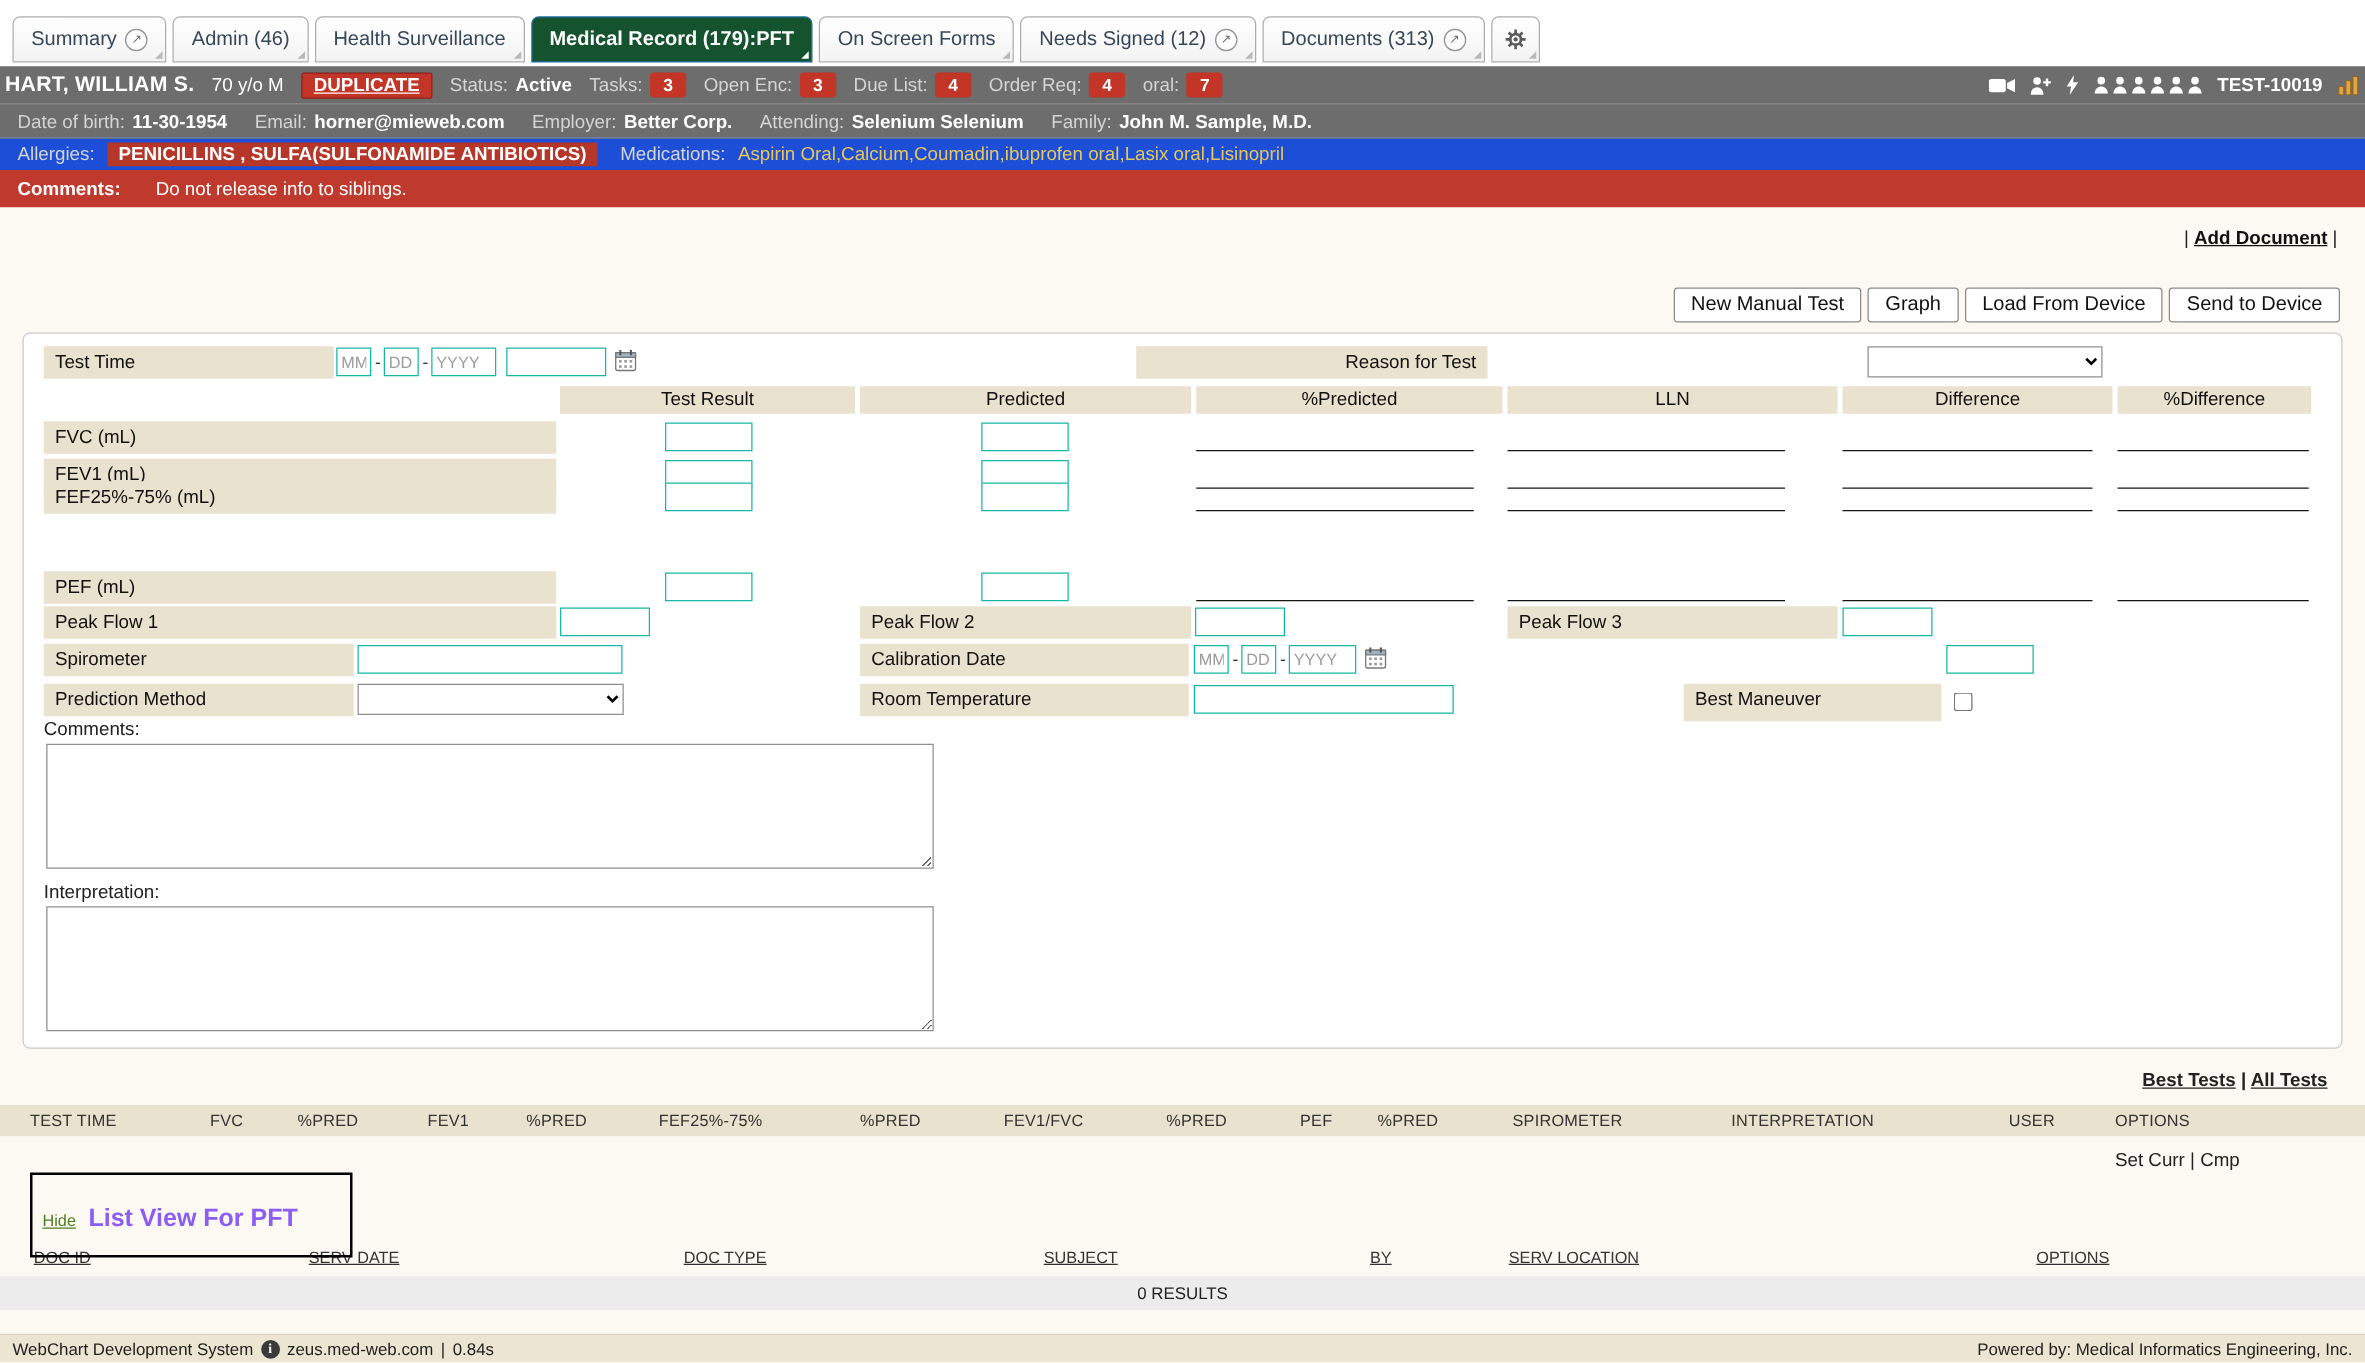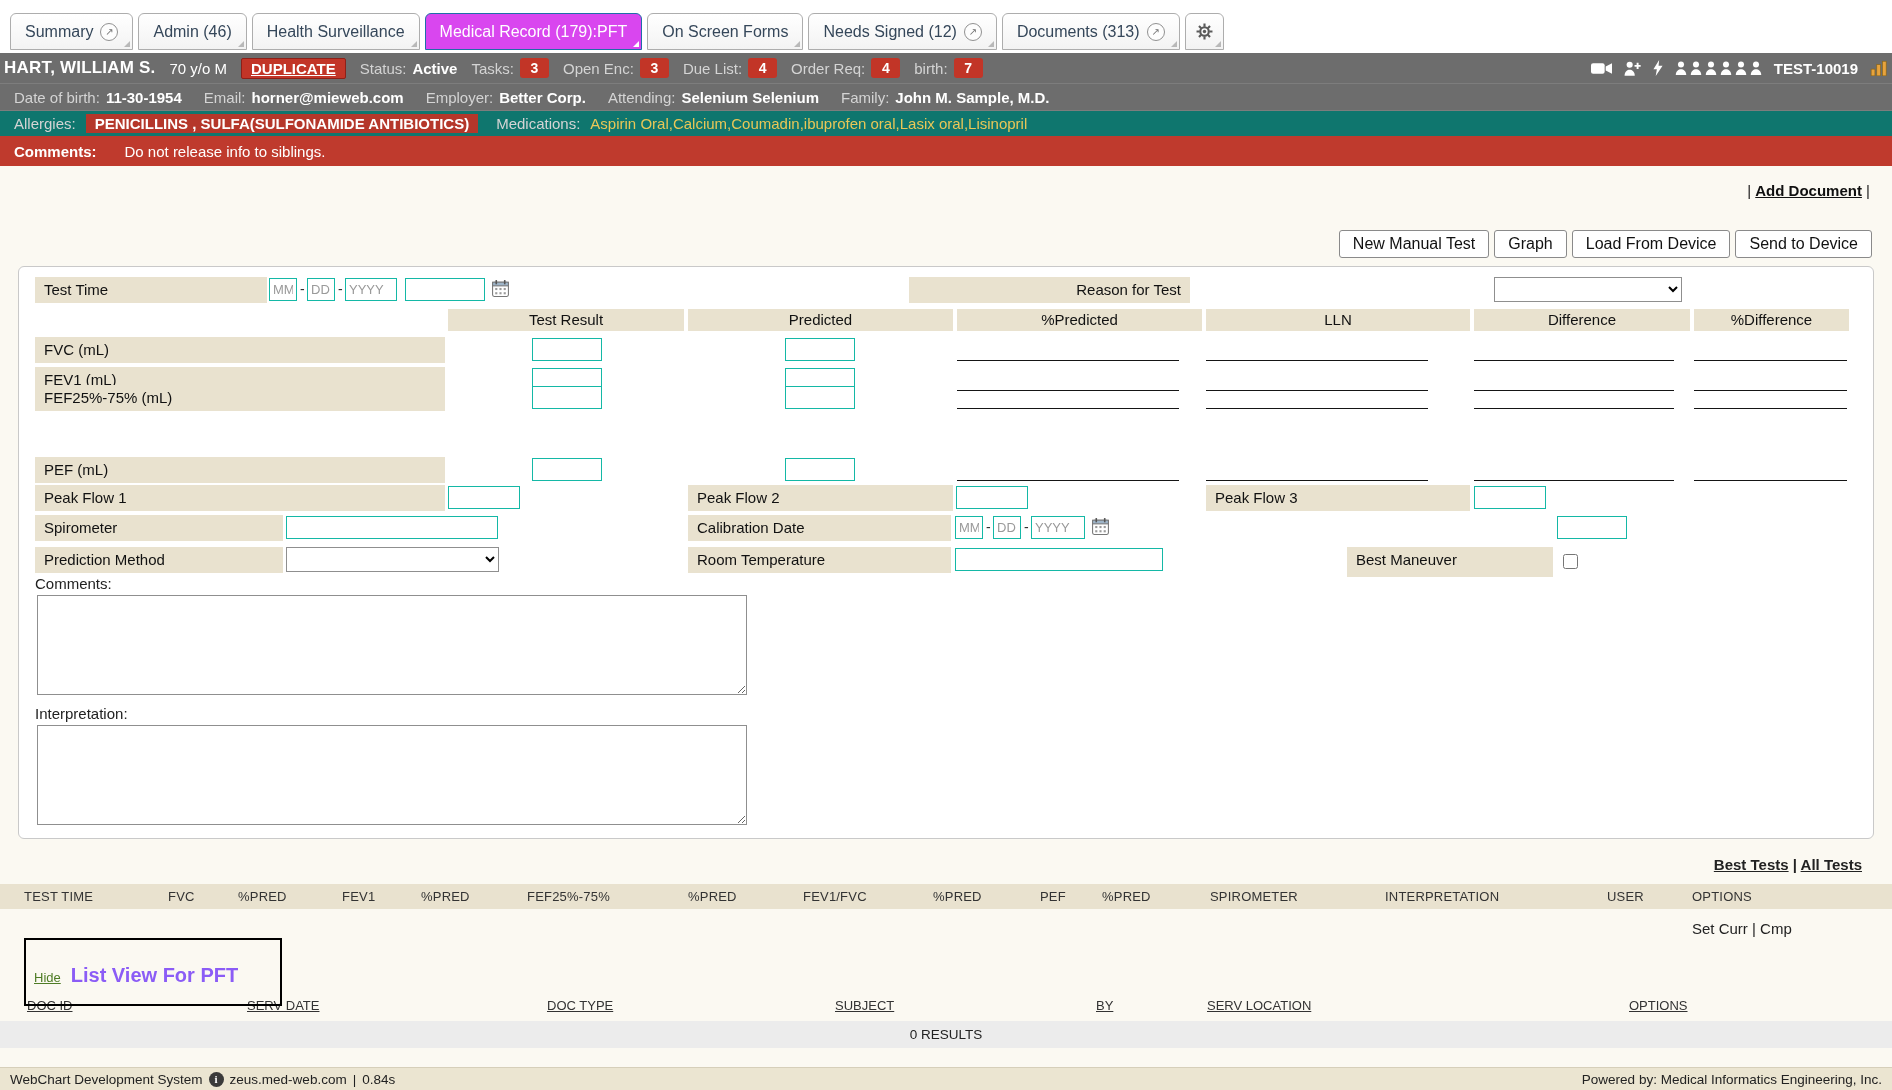--- a/index.html
+++ b/index.html
@@ -7,42 +7,42 @@
     width:1892px;height:1090px;position:relative;overflow:hidden;
     background:#ffffff;font-family:"Liberation Sans",sans-serif;color:#222;
   }
   
   .tabbar{height:53px;background:#fff;display:flex;align-items:flex-end;gap:5px;padding:0 0 0 10px;box-sizing:border-box;}
   .tab{position:relative;display:inline-flex;align-items:center;gap:7px;height:37px;padding:0 14px;
        border:1px solid #adadad;border-radius:6px 6px 0 0;background:linear-gradient(#ffffff,#f3f3f3);
        font-size:16px;color:#35475a;cursor:pointer;box-sizing:border-box;margin-bottom:3px;white-space:nowrap;}
   .tab::after{content:"";position:absolute;right:2px;bottom:2px;width:0;height:0;
        border-left:6px solid transparent;border-bottom:6px solid #b9b9b9;}
-  .tab.active{background:#d946ef;border-color:#1f6ea8;color:#fff;font-weight:normal;}
+  .tab.active{background:#14532d;border-color:#1f6ea8;color:#fff;font-weight:bold;}
   .tab.active::after{border-bottom-color:#fff;}
   .popout{width:16px;height:16px;border:1px solid #919191;border-radius:50%;display:inline-flex;
        align-items:center;justify-content:center;color:#6f6f6f;background:#fdfdfd;flex:0 0 auto;}
   .popout::after{content:"\2197";font-size:10px;line-height:1;}
   .gear-tab{padding:0 10px;}
   
   .patient-bar{height:30px;background:#6d6d6d;color:#fff;display:flex;align-items:center;gap:14px;
        padding:0 4px;font-size:15px;box-sizing:border-box;}
   .pt-name{font-weight:bold;font-size:17px;letter-spacing:.2px;}
   .dup{background:#c23527;border:1px solid #8e2018;border-radius:2px;padding:1px 9px;font-weight:bold;
        text-decoration:underline;cursor:pointer;}
   .lbl{color:#d4d4d4;}
   .val{color:#fff;font-weight:bold;}
   .badge{background:#c23527;color:#fff;min-width:21px;height:20px;display:inline-flex;align-items:center;
        justify-content:center;border-radius:3px;font-weight:bold;font-size:14px;padding:0 4px;cursor:pointer;}
   .pair{display:inline-flex;align-items:center;gap:6px;}
   .bar-right{margin-left:auto;display:flex;align-items:center;gap:12px;}
   .persons{display:flex;gap:3px;align-items:flex-end;}
   .demo-bar{height:27px;background:#6d6d6d;border-top:1px solid #7d7d7d;color:#fff;display:flex;
        align-items:center;gap:22px;padding:0 14px;font-size:15px;box-sizing:border-box;}
-  .allergy-bar{height:26px;background:#0f766e;border-top:1px solid #7d7d7d;color:#fff;display:flex;
+  .allergy-bar{height:26px;background:#1d4ed8;border-top:1px solid #7d7d7d;color:#fff;display:flex;
        align-items:center;gap:10px;padding:0 14px;font-size:15px;box-sizing:border-box;}
   .allergy-pill{background:#b5372a;padding:1px 9px;font-weight:bold;cursor:pointer;}
   .meds{display:inline-flex;}
   .med{color:#e9c757;cursor:pointer;}
   .med:not(:last-child)::after{content:", ";}
   .comments-bar{height:30px;background:#bf3a2d;color:#fff;display:flex;align-items:center;gap:28px;
        padding:0 14px;font-size:15px;box-sizing:border-box;}
   .comments-bar .clabel{font-weight:bold;}
   
   .content{position:relative;height:901px;background:#fbf9f2;}
@@ -150,21 +150,21 @@
     </span>
   <span class="pair">
       <span class="lbl">Due List:</span>
       <span class="badge">4</span>
     </span>
   <span class="pair">
       <span class="lbl">Order Req:</span>
       <span class="badge">4</span>
     </span>
   <span class="pair">
-      <span class="lbl">birth:</span>
+      <span class="lbl">oral:</span>
       <span class="badge">7</span>
     </span>
   <span class="bar-right">
     <svg viewBox="0 0 20 14" width="21" height="15">
         <rect x="0" y="2" width="13" height="10" rx="2" fill="#fff"></rect>
         <polygon points="14,5 20,2 20,12 14,9" fill="#fff"></polygon>
       </svg>
     <svg viewBox="0 0 15 13" width="17" height="15">
         <circle cx="5" cy="3.2" r="2.7" fill="#fff"></circle>
         <path d="M0.5 13 C0.5 9.2 3 7.6 5 7.6 C7 7.6 9.5 9.2 9.5 13 Z" fill="#fff"></path>

